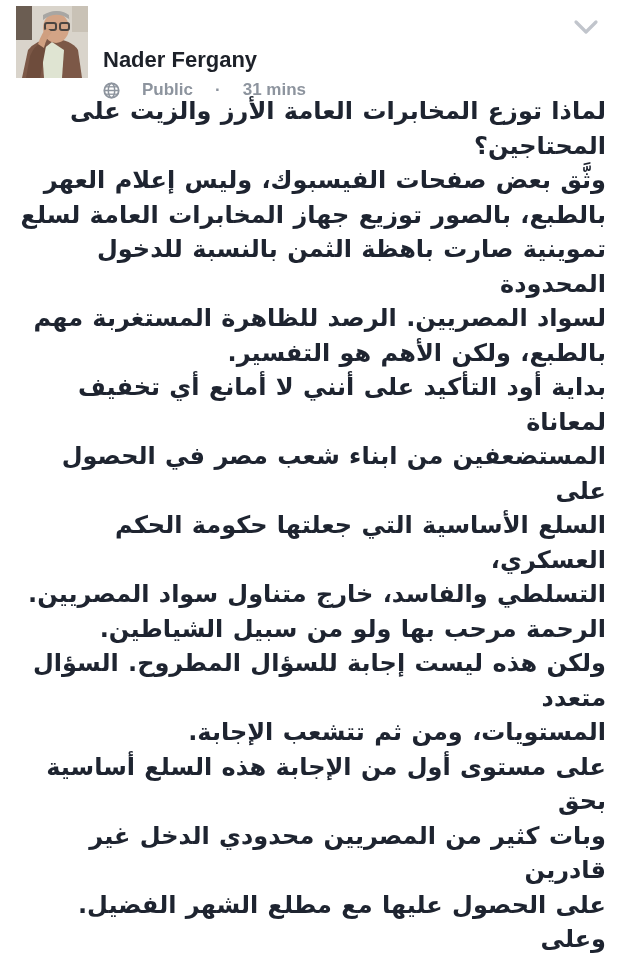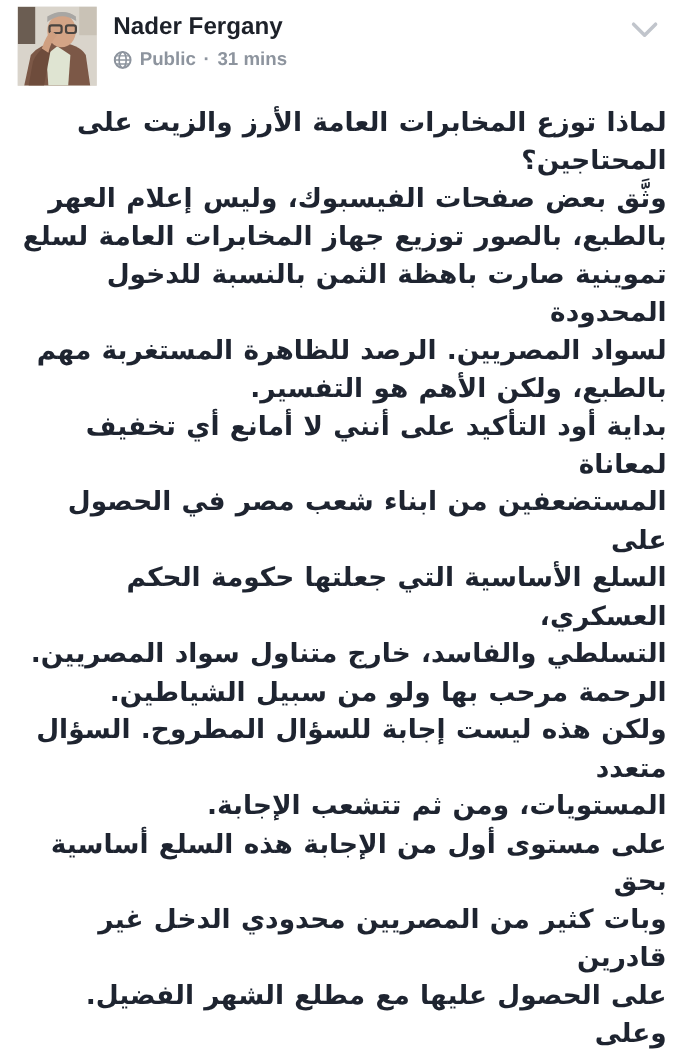--- a/index.html
+++ b/index.html
@@ -35,26 +35,27 @@
     cursor: pointer;
   }
   .avatar svg { display: block; }
   .header-info { padding-top: 5px; }
   .author-name {
     font-size: 22px;
     font-weight: bold;
     color: #1d2129;
     line-height: 26px;
     cursor: pointer;
+    margin-top: 36px;
   }
   .meta-row {
     margin-top: 7px;
     display: flex;
     align-items: center;
-    gap: 7px;
+    gap: 22px;
     color: #8d949e;
     font-size: 17px;
     font-weight: bold;
   }
   .meta-row .globe { display: inline-flex; }
   .chevron-btn {
     position: absolute;
     top: 16px;
     right: 22px;
     width: 28px;

